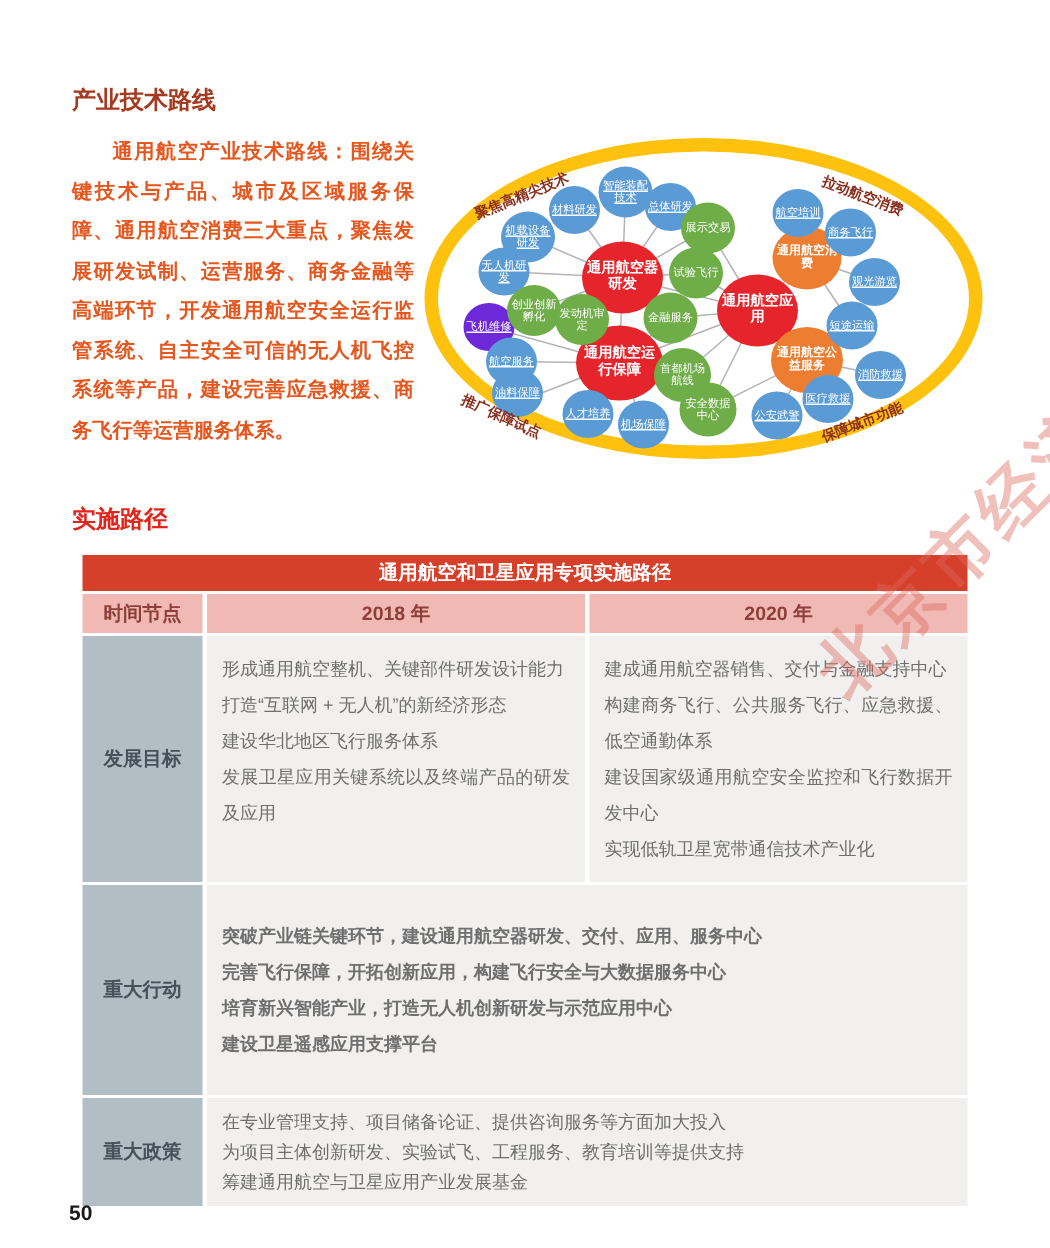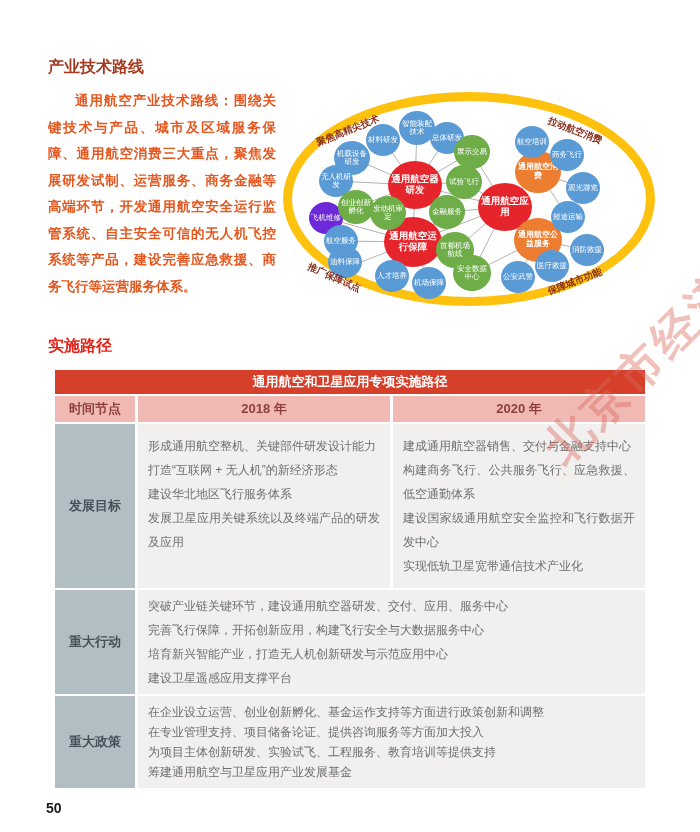--- a/index.html
+++ b/index.html
@@ -15,41 +15,41 @@
   
   .diagram{position:absolute;left:272px;top:82px;width:408px;height:232px;}
   .ring{position:absolute;left:11px;top:10px;width:354px;height:196px;
         border:9px solid #fdc10e;border-radius:50%;}
   .edges{position:absolute;left:0;top:0;width:408px;height:232px;}
   .node{position:absolute;border-radius:50%;color:#fff;display:flex;align-items:center;
         justify-content:center;text-align:center;line-height:1.12;box-sizing:border-box;
         padding:2px;overflow:hidden;}
   .n-red{font-size:9.5px;font-weight:bold;}
   .n-orange{font-size:8px;font-weight:bold;}
-  .n-blue{font-size:7.5px;}
+  .n-blue{font-size:7.5px;text-decoration:underline;}
   .n-green{font-size:7.5px;}
   .ring-label{position:absolute;font-size:9.5px;font-weight:bold;color:#8a2e1d;
         white-space:nowrap;transform:translate(-50%,-50%);}
   
   .tbl{position:absolute;left:55px;top:370px;width:590px;}
   .t-title{height:24px;line-height:24px;background:#d6402b;color:#ffffff;
         font-size:13px;font-weight:bold;text-align:center;}
   .t-header{display:grid;grid-template-columns:80px 252px 252px;gap:3px;margin-top:2px;}
   .t-header > div{background:#f0b9b4;color:#8d3f3a;font-size:13px;font-weight:bold;
         height:26px;line-height:26px;text-align:center;}
   .t-row{display:grid;gap:3px;margin-top:2px;}
   .t-row.split{grid-template-columns:80px 252px 252px;}
   .t-row.merged{grid-template-columns:80px 507px;}
   .t-label{background:#b1bfc5;color:#45525a;font-size:13px;font-weight:bold;
         display:flex;align-items:center;justify-content:center;}
   .t-cell{background:#f1f0ef;color:#6f6f6f;font-size:12px;padding:10px 10px;}
   .t-cell .line{line-height:24px;text-align:justify;}
   .t-row.r3 .t-cell .line{line-height:20px;}
   .t-row.r3 .t-cell{padding:6px 10px;}
-  .t-row.r2 .t-cell{padding:4px 10px;}
+  .t-row.r2 .t-cell{padding:22px 10px;font-weight:bold;}
   
   .pagenum{position:absolute;left:46px;top:800px;font-size:14px;font-weight:bold;color:#1a1a1a;}
   .watermark{position:absolute;left:553px;top:425px;transform:rotate(-45deg);
         transform-origin:left center;font-size:46px;font-weight:bold;letter-spacing:4px;
         color:rgba(219,106,92,0.42);white-space:nowrap;pointer-events:none;z-index:5;}
 </style>
 </head>
 <body>
 
 <div class="page">
@@ -169,21 +169,20 @@
           <div class="t-cell">
             <div class="line">突破产业链关键环节，建设通用航空器研发、交付、应用、服务中心</div>
             <div class="line">完善飞行保障，开拓创新应用，构建飞行安全与大数据服务中心</div>
             <div class="line">培育新兴智能产业，打造无人机创新研发与示范应用中心</div>
             <div class="line">建设卫星遥感应用支撑平台</div>
           </div>
         </div>
         <div class="t-row r3 merged">
           <div class="t-label">重大政策</div>
           <div class="t-cell">
-            <div class="line">在企业设立运营、创业创新孵化、基金运作支持等方面进行政策创新和调整</div>
             <div class="line">在专业管理支持、项目储备论证、提供咨询服务等方面加大投入</div>
             <div class="line">为项目主体创新研发、实验试飞、工程服务、教育培训等提供支持</div>
             <div class="line">筹建通用航空与卫星应用产业发展基金</div>
           </div>
         </div>
       </div>
   </div>
 
   <div class="pagenum">50</div>
   <div class="watermark">北京市经济和信息化委员会</div>

